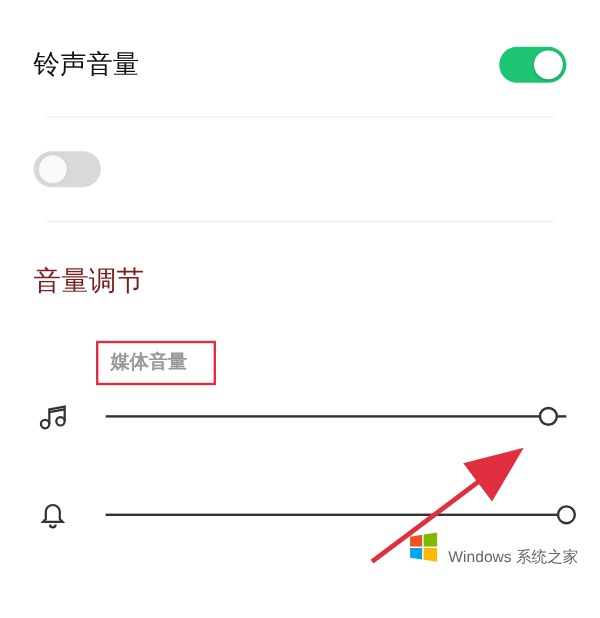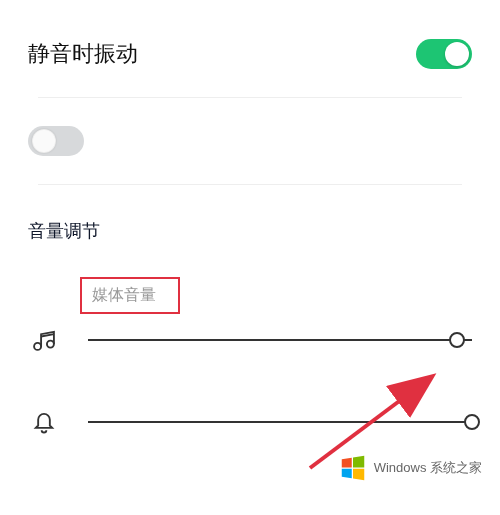--- a/index.html
+++ b/index.html
@@ -56,26 +56,27 @@
     }
     .toggle.on .toggle-knob {
       right: 3px;
     }
     .toggle.off .toggle-knob {
       left: 4px;
       background: #fafafa;
       box-shadow: 0 0 2px rgba(0,0,0,0.15), inset 0 0 0 1px rgba(0,0,0,0.05);
     }
     .section-header {
-      font-size: 18px;
-      color: #0f172a;
+      font-size: 23px;
+      color: #7f1d1d;
       padding: 30px 0 20px 0;
     }
     .volume-block {
       padding-top: 14px;
+      font-weight: bold;
     }
     .volume-label {
       font-size: 16px;
       color: #999;
       margin-left: 65px;
       margin-bottom: 18px;
       display: inline-block;
     }
     .highlight-box {
       border: 2px solid #e03040;
@@ -122,23 +123,23 @@
       top: 50%;
       transform: translate(-50%, -50%);
     }
     .arrow-annotation {
       position: absolute;
       pointer-events: none;
     }
     .watermark {
       position: absolute;
       right: 18px;
-      bottom: 32px;
-      display: flex;
-      align-items: center;
+      bottom: 44px;
+      display: flex;
+      align-items: flex-end;
       gap: 6px;
       font-size: 13px;
     }
     .watermark .brand {
       color: #666;
       font-weight: 500;
     }
     .watermark .url {
       color: #aaa;
       font-size: 11px;
@@ -152,21 +153,21 @@
     }
     .win-logo {
       width: 30px;
       height: 30px;
     }
   </style>
 </head>
 <body>
 
 <div class="setting-row">
-  <span class="setting-label">静音时振动</span>
+  <span class="setting-label">铃声音量</span>
   <div class="toggle on">
     <div class="toggle-knob"></div>
   </div>
 </div>
 
 <div class="divider"></div>
 
 <div class="setting-row">
   <div class="toggle off">
     <div class="toggle-knob"></div>

